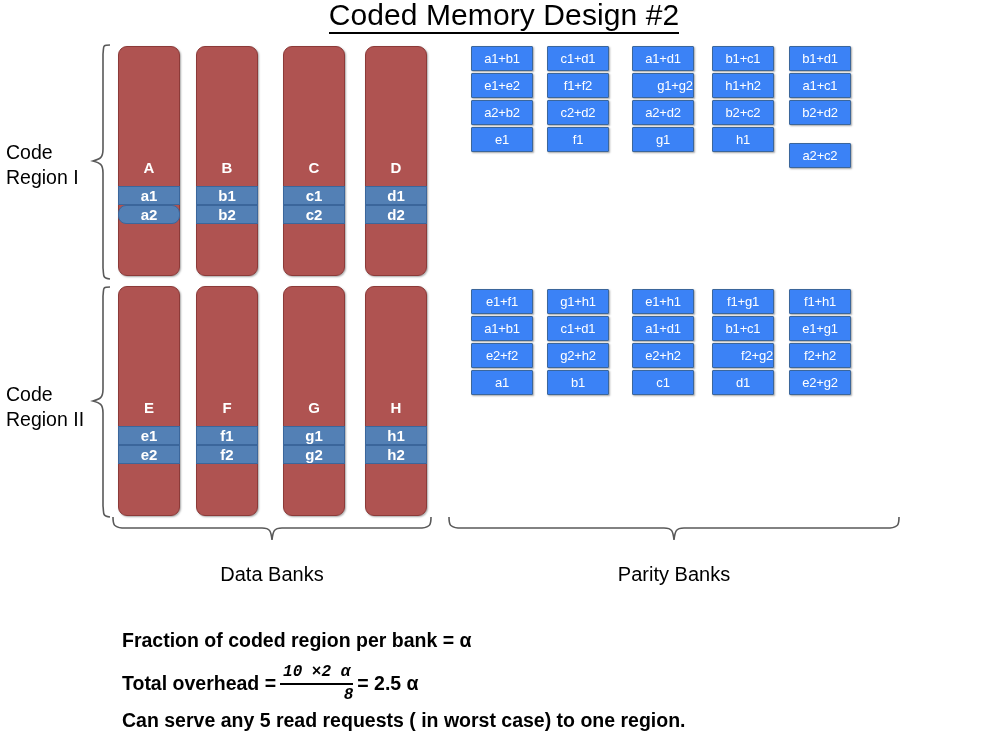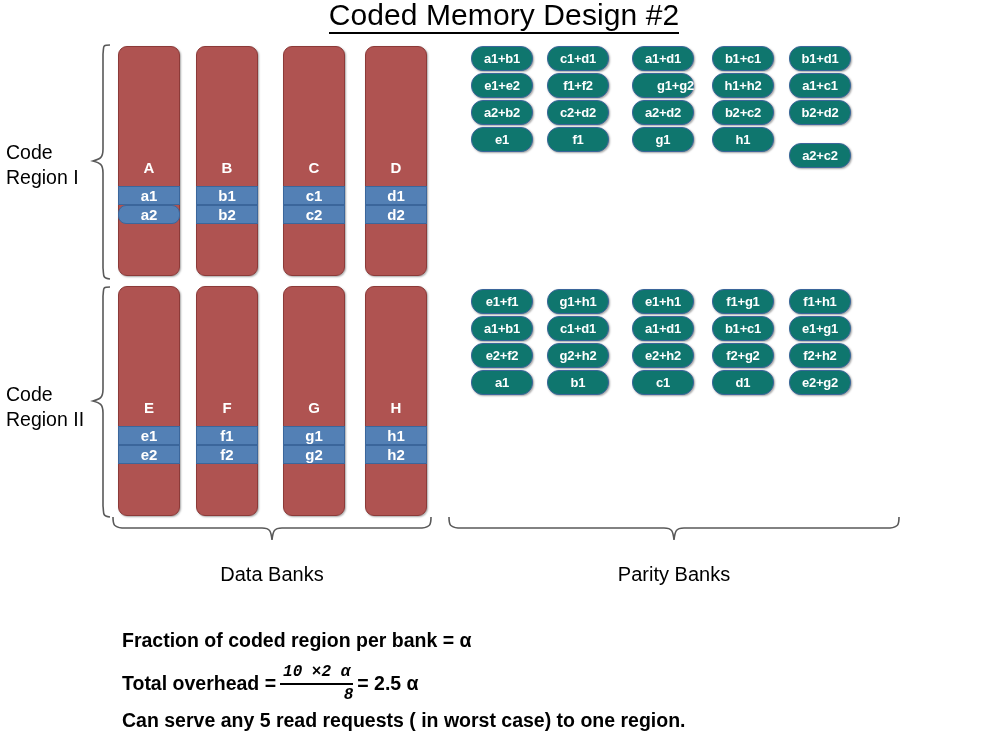--- a/index.html
+++ b/index.html
@@ -67,27 +67,27 @@
     font-weight:bold;
     font-size:15px;
     line-height:17px;
     text-align:center;
   }
 
   
   .pbox{
     position:absolute;
     width:62px;height:25px;
-    background:#0f766e;
+    background:#3b82f6;
     border:1px solid #3B669B;
-    border-radius:12px;
+    border-radius:1px;
     box-shadow:1px 1px 2px rgba(0,0,0,0.35);
     box-sizing:border-box;
     color:#ffffff;
-    font-weight:bold;
+    font-weight:normal;
     font-size:13px;
     line-height:23px;
     text-align:center;
     letter-spacing:-0.2px;
   }
 
   
   svg.brace{position:absolute;overflow:visible;}
   svg.brace path{fill:none;stroke:#595959;stroke-width:1.6;}
 
@@ -248,21 +248,21 @@
     <div class="pbox" style="left:547px;top:343px;">g2+h2</div>
     <div class="pbox" style="left:547px;top:370px;">b1</div>
 
     <div class="pbox" style="left:632px;top:289px;">e1+h1</div>
     <div class="pbox" style="left:632px;top:316px;">a1+d1</div>
     <div class="pbox" style="left:632px;top:343px;">e2+h2</div>
     <div class="pbox" style="left:632px;top:370px;">c1</div>
 
     <div class="pbox" style="left:712px;top:289px;">f1+g1</div>
     <div class="pbox" style="left:712px;top:316px;">b1+c1</div>
-    <div class="pbox" style="left:712px;top:343px;">f2+g2</div>
+    <div class="pbox" style="left:712px;top:343px;text-align:right;">f2+g2</div>
     <div class="pbox" style="left:712px;top:370px;">d1</div>
 
     <div class="pbox" style="left:789px;top:289px;">f1+h1</div>
     <div class="pbox" style="left:789px;top:316px;">e1+g1</div>
     <div class="pbox" style="left:789px;top:343px;">f2+h2</div>
     <div class="pbox" style="left:789px;top:370px;">e2+g2</div>
   </div>
 
   <svg class="brace" style="left:112px;top:516px;" width="320" height="36" viewBox="0 0 320 36">
     <path d="M1 1 C1 9, 2 11, 10 12 L150 12 C158 12, 159 15, 160 24 C161 15, 162 12, 170 12 L310 12 C318 11, 319 9, 319 1"></path>

